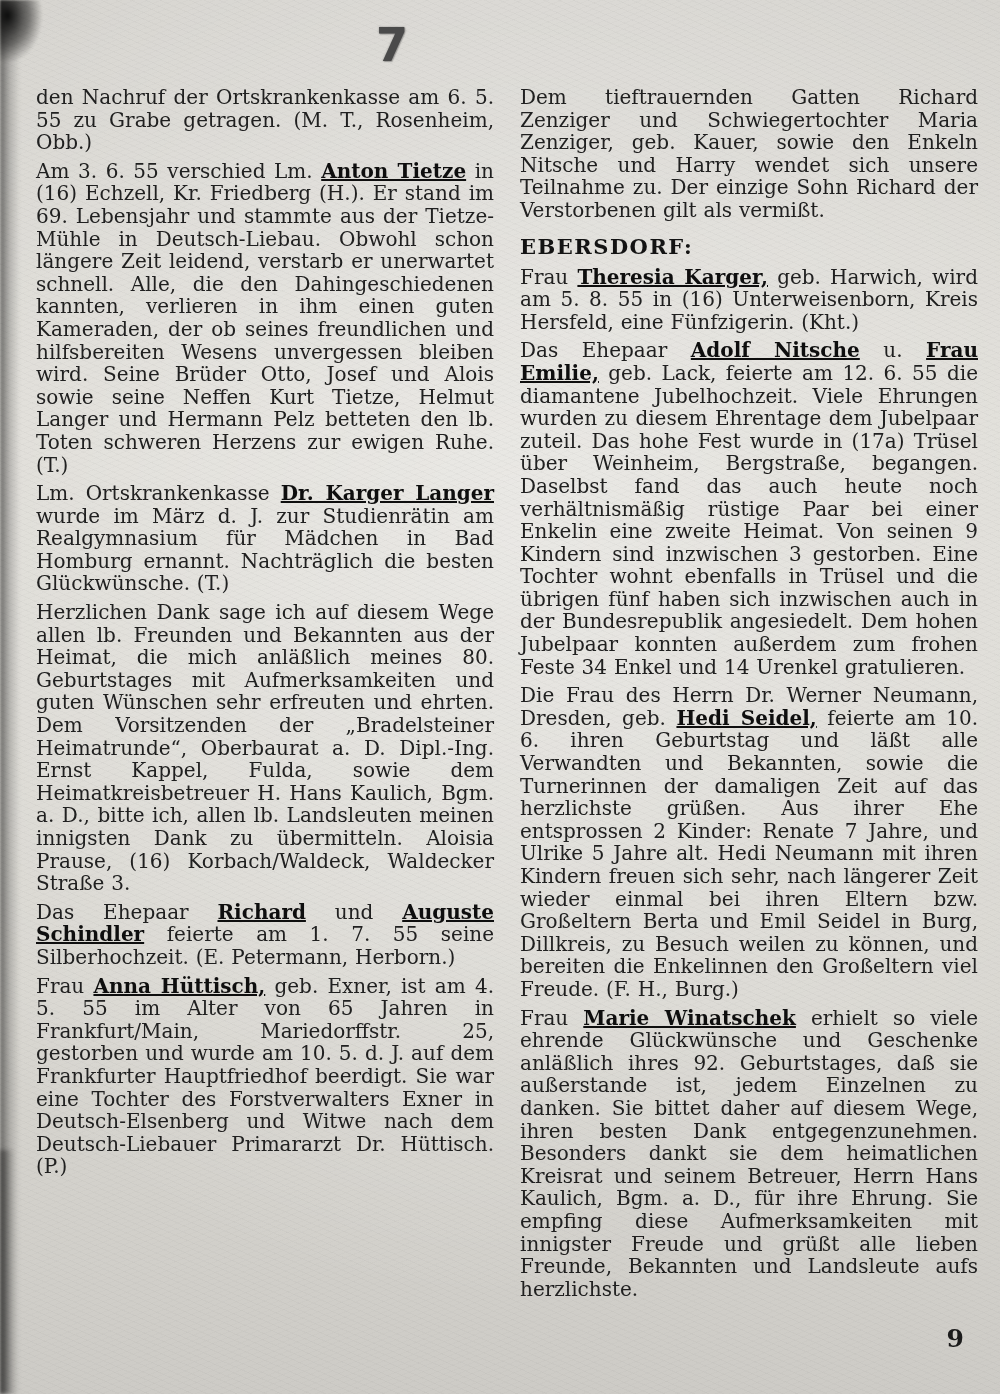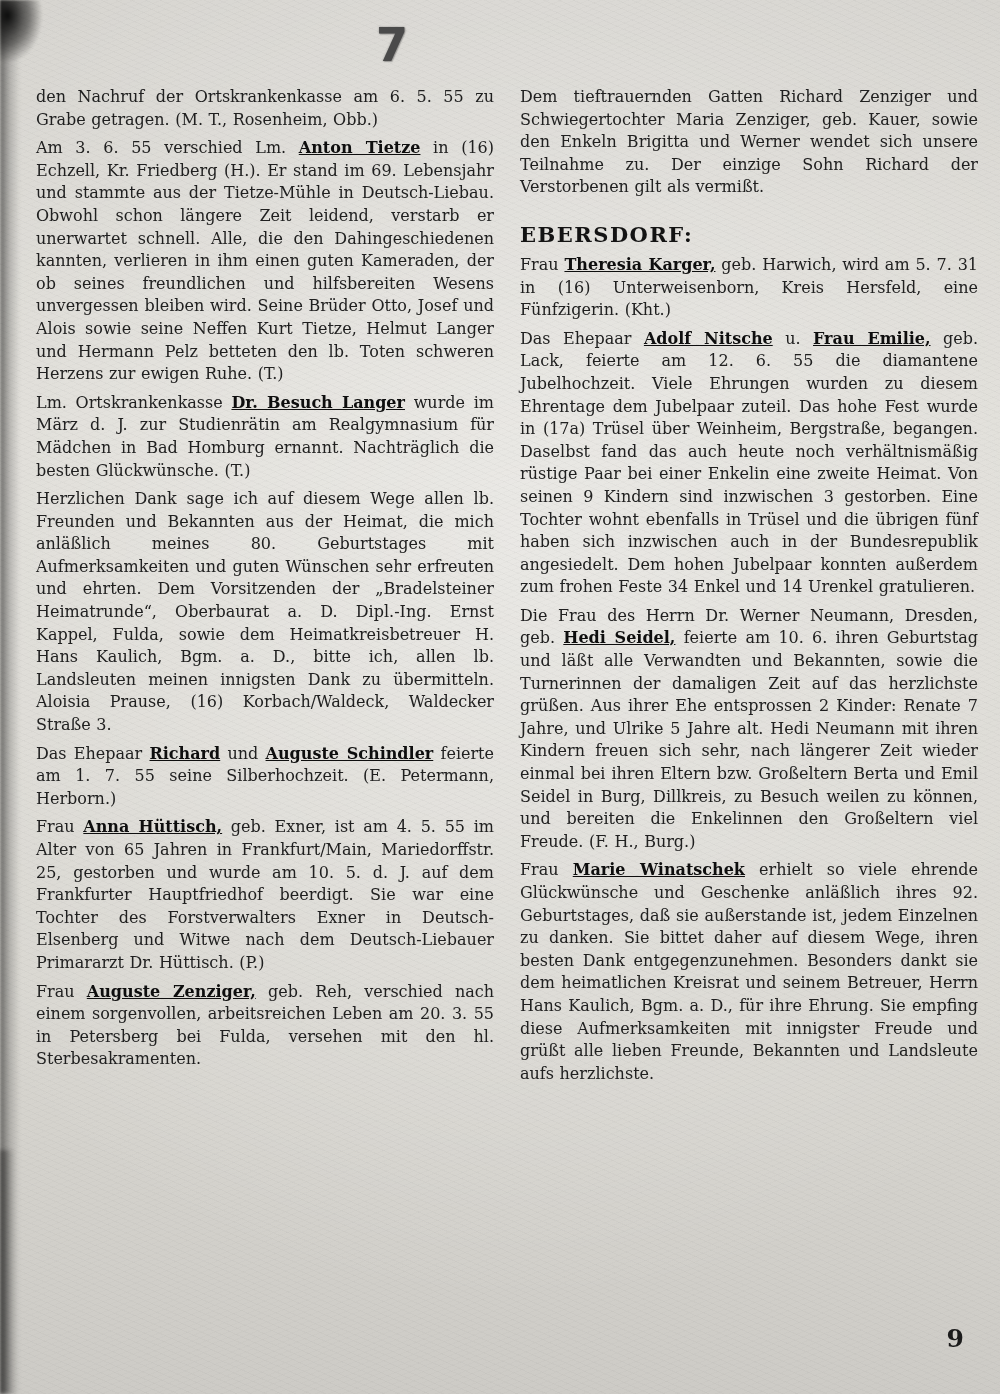--- a/index.html
+++ b/index.html
@@ -36,26 +36,26 @@
     text-shadow:0 0 2px rgba(70,70,70,0.55), 1px 1px 1px rgba(70,70,70,0.3);
   }
   .masthead .issue{margin-right:60px;}
   .masthead .year{letter-spacing:7px;}
   .columns{
     position:absolute;top:86px;left:36px;display:flex;gap:26px;
   }
   .col{width:458px;}
   .para{
     margin:0 0 6px 0;text-align:justify;hyphens:auto;-webkit-hyphens:auto;
-    font-size:16px;line-height:22.6px;color:#202020;
+    font-size:20px;line-height:22.6px;color:#202020;
     word-spacing:0.5px;
   }
   .para b{color:#0e0e0e;text-decoration:underline;}
   .col-heading{
-    margin:24px 0 7px 0;font-size:21px;line-height:24px;font-weight:bold;
+    margin:13px 0 7px 0;font-size:21px;line-height:24px;font-weight:bold;
     letter-spacing:1.5px;color:#131313;
   }
   .pageno{
     position:absolute;right:36px;top:1324px;
     font-size:25px;font-weight:bold;color:#1b1b1b;
   }
 </style>
 </head>
 <body>
 
@@ -65,30 +65,29 @@
   <div class="corner-mark-bottom"></div>
 
   <header class="masthead">
     <span class="issue">7</span>
   </header>
 
   <main class="columns">
     <div class="col" id="col-left">
         <p class="para"><span>den Nachruf der Ortskrankenkasse am 6. 5. 55 zu Grabe getragen. (M. T., Rosenheim, Obb.)</span></p>
         <p class="para"><span>Am 3. 6. 55 verschied Lm. </span><b>Anton Tietze</b><span> in (16) Echzell, Kr. Friedberg (H.). Er stand im 69. Lebensjahr und stammte aus der Tietze-Mühle in Deutsch-Liebau. Obwohl schon längere Zeit leidend, verstarb er unerwartet schnell. Alle, die den Dahingeschiedenen kannten, verlieren in ihm einen guten Kameraden, der ob seines freundlichen und hilfsbereiten Wesens unvergessen bleiben wird. Seine Brüder Otto, Josef und Alois sowie seine Neffen Kurt Tietze, Helmut Langer und Hermann Pelz betteten den lb. Toten schweren Herzens zur ewigen Ruhe. (T.)</span></p>
-        <p class="para"><span>Lm. Ortskrankenkasse </span><b>Dr. Besuch Langer</b><span> wurde im März d. J. zur Studienrätin am Realgymnasium für Mädchen in Bad Homburg ernannt. Nachträglich die besten Glückwünsche. (T.)</span></p>
+        <p class="para"><span>Lm. Ortskrankenkasse </span><b>Dr. Karger Langer</b><span> wurde im März d. J. zur Studienrätin am Realgymnasium für Mädchen in Bad Homburg ernannt. Nachträglich die besten Glückwünsche. (T.)</span></p>
         <p class="para"><span>Herzlichen Dank sage ich auf diesem Wege allen lb. Freunden und Bekannten aus der Heimat, die mich anläßlich meines 80. Geburtstages mit Aufmerksamkeiten und guten Wünschen sehr erfreuten und ehrten. Dem Vorsitzenden der „Bradelsteiner Heimatrunde“, Oberbaurat a. D. Dipl.-Ing. Ernst Kappel, Fulda, sowie dem Heimatkreisbetreuer H. Hans Kaulich, Bgm. a. D., bitte ich, allen lb. Landsleuten meinen innigsten Dank zu übermitteln. Aloisia Prause, (16) Korbach/Waldeck, Waldecker Straße 3.</span></p>
         <p class="para"><span>Das Ehepaar </span><b>Richard</b><span> und </span><b>Auguste Schindler</b><span> feierte am 1. 7. 55 seine Silberhochzeit. (E. Petermann, Herborn.)</span></p>
         <p class="para"><span>Frau </span><b>Anna Hüttisch,</b><span> geb. Exner, ist am 4. 5. 55 im Alter von 65 Jahren in Frankfurt/Main, Mariedorffstr. 25, gestorben und wurde am 10. 5. d. J. auf dem Frankfurter Hauptfriedhof beerdigt. Sie war eine Tochter des Forstverwalters Exner in Deutsch-Elsenberg und Witwe nach dem Deutsch-Liebauer Primararzt Dr. Hüttisch. (P.)</span></p>
-        <p class="para"><span>Frau </span><b>Auguste Zenziger,</b><span> geb. Reh, verschied nach einem sorgenvollen, arbeitsreichen Leben am 20. 3. 55 in Petersberg bei Fulda, versehen mit den hl. Sterbesakramenten.</span></p>
       </div>
     <div class="col" id="col-right">
-        <p class="para"><span>Dem tieftrauernden Gatten Richard Zenziger und Schwiegertochter Maria Zenziger, geb. Kauer, sowie den Enkeln Brigitta und Werner wendet sich unsere Teilnahme zu. Der einzige Sohn Richard der Verstorbenen gilt als vermißt.</span></p>
+        <p class="para"><span>Dem tieftrauernden Gatten Richard Zenziger und Schwiegertochter Maria Zenziger, geb. Kauer, sowie den Enkeln Nitsche und Harry wendet sich unsere Teilnahme zu. Der einzige Sohn Richard der Verstorbenen gilt als vermißt.</span></p>
         <h2 class="col-heading">EBERSDORF:</h2>
-        <p class="para"><span>Frau </span><b>Theresia Karger,</b><span> geb. Harwich, wird am 5. 7. 31 in (16) Unterweisenborn, Kreis Hersfeld, eine Fünfzigerin. (Kht.)</span></p>
+        <p class="para"><span>Frau </span><b>Theresia Karger,</b><span> geb. Harwich, wird am 5. 8. 55 in (16) Unterweisenborn, Kreis Hersfeld, eine Fünfzigerin. (Kht.)</span></p>
         <p class="para"><span>Das Ehepaar </span><b>Adolf Nitsche</b><span> u. </span><b>Frau Emilie,</b><span> geb. Lack, feierte am 12. 6. 55 die diamantene Jubelhochzeit. Viele Ehrungen wurden zu diesem Ehrentage dem Jubelpaar zuteil. Das hohe Fest wurde in (17a) Trüsel über Weinheim, Bergstraße, begangen. Daselbst fand das auch heute noch verhältnismäßig rüstige Paar bei einer Enkelin eine zweite Heimat. Von seinen 9 Kindern sind inzwischen 3 gestorben. Eine Tochter wohnt ebenfalls in Trüsel und die übrigen fünf haben sich inzwischen auch in der Bundesrepublik angesiedelt. Dem hohen Jubelpaar konnten außerdem zum frohen Feste 34 Enkel und 14 Urenkel gratulieren.</span></p>
         <p class="para"><span>Die Frau des Herrn Dr. Werner Neumann, Dresden, geb. </span><b>Hedi Seidel,</b><span> feierte am 10. 6. ihren Geburtstag und läßt alle Verwandten und Bekannten, sowie die Turnerinnen der damaligen Zeit auf das herzlichste grüßen. Aus ihrer Ehe entsprossen 2 Kinder: Renate 7 Jahre, und Ulrike 5 Jahre alt. Hedi Neumann mit ihren Kindern freuen sich sehr, nach längerer Zeit wieder einmal bei ihren Eltern bzw. Großeltern Berta und Emil Seidel in Burg, Dillkreis, zu Besuch weilen zu können, und bereiten die Enkelinnen den Großeltern viel Freude. (F. H., Burg.)</span></p>
         <p class="para"><span>Frau </span><b>Marie Winatschek</b><span> erhielt so viele ehrende Glückwünsche und Geschenke anläßlich ihres 92. Geburtstages, daß sie außerstande ist, jedem Einzelnen zu danken. Sie bittet daher auf diesem Wege, ihren besten Dank entgegenzunehmen. Besonders dankt sie dem heimatlichen Kreisrat und seinem Betreuer, Herrn Hans Kaulich, Bgm. a. D., für ihre Ehrung. Sie empfing diese Aufmerksamkeiten mit innigster Freude und grüßt alle lieben Freunde, Bekannten und Landsleute aufs herzlichste.</span></p>
       </div>
   </main>
 
   <div class="pageno">9</div>
 </div>
 
 </body></html>

